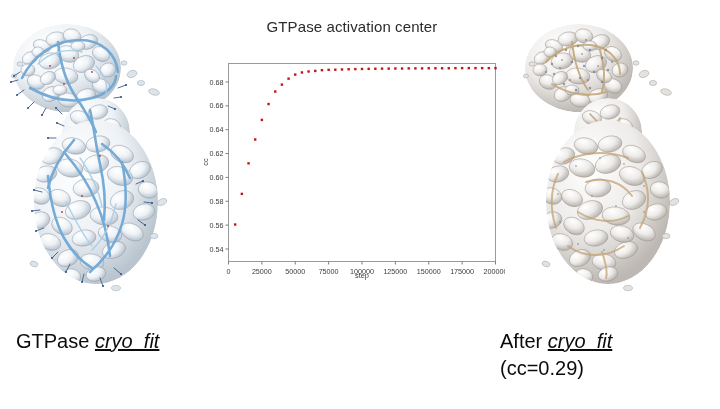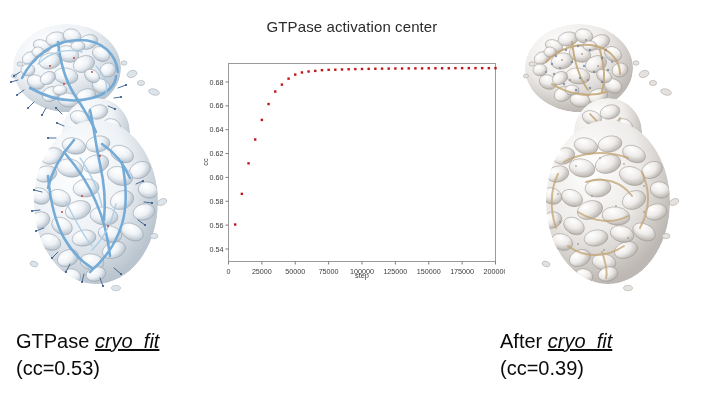--- a/index.html
+++ b/index.html
@@ -530,19 +530,18 @@
       <ellipse cx="158" cy="196" rx="5" ry="3" transform="rotate(-25 158 196)"></ellipse>
       <ellipse cx="150" cy="230" rx="4" ry="2.6"></ellipse>
       <ellipse cx="30" cy="258" rx="4" ry="2.6" transform="rotate(20 30 258)"></ellipse>
       <ellipse cx="112" cy="282" rx="4.5" ry="2.6"></ellipse>
     </g>
   </svg>
 </div>
 
 <div class="caption" id="caption-before">
   <span>GTPase </span><span class="em">cryo_fit</span>
-  <span class="ln2">(cc=0.53)</span>
 </div>
 
 <div class="caption" id="caption-after">
   <span>After </span><span class="em">cryo_fit</span>
-  <span class="ln2">(cc=0.39)</span>
+  <span class="ln2">(cc=0.29)</span>
 </div>
 
 </body></html>

